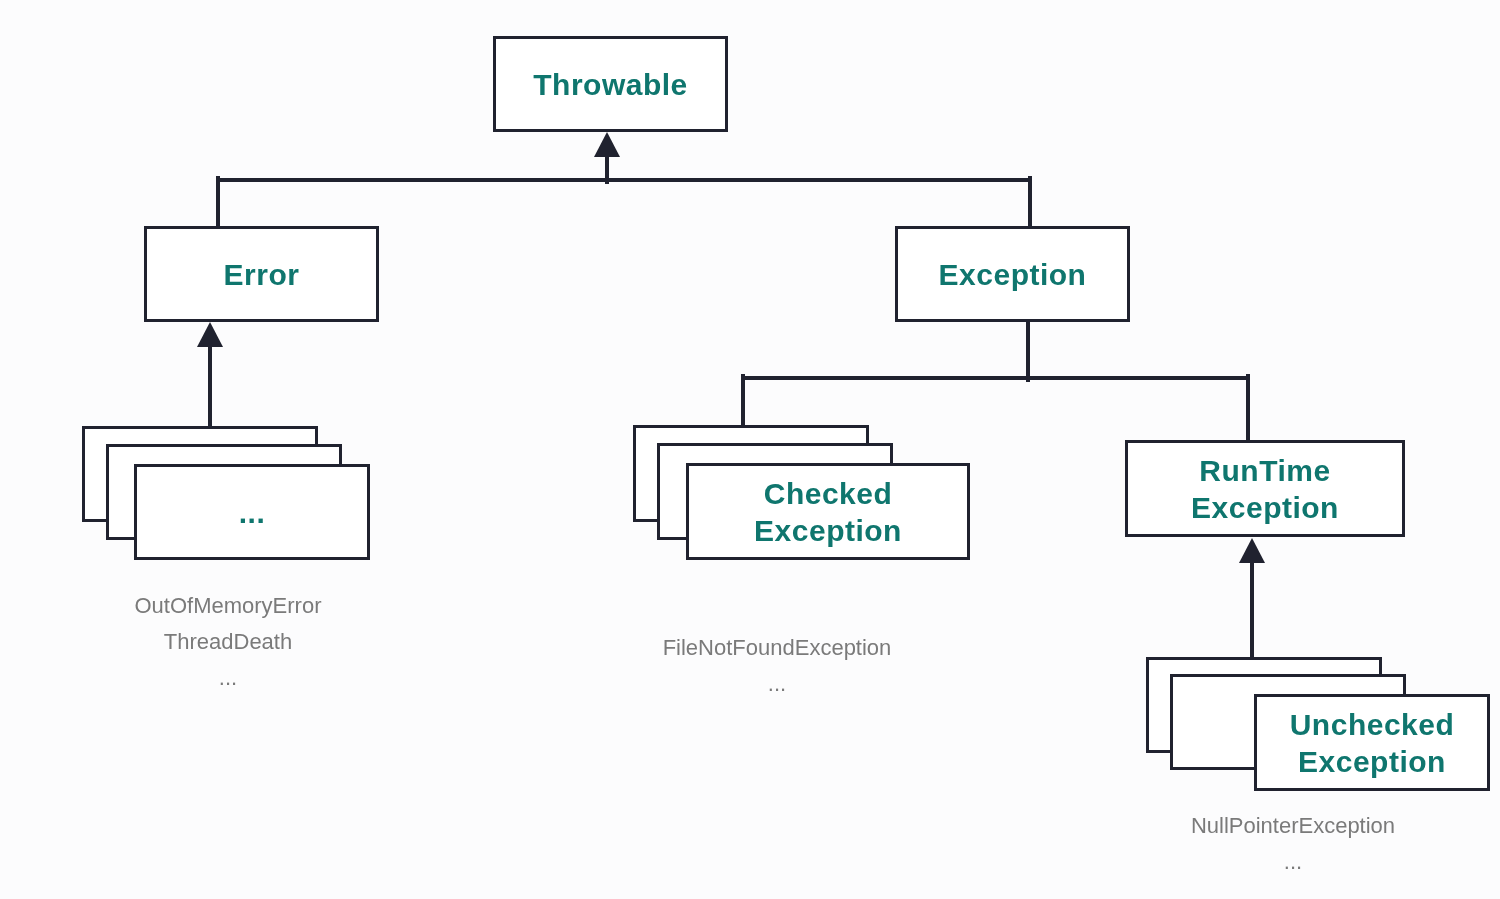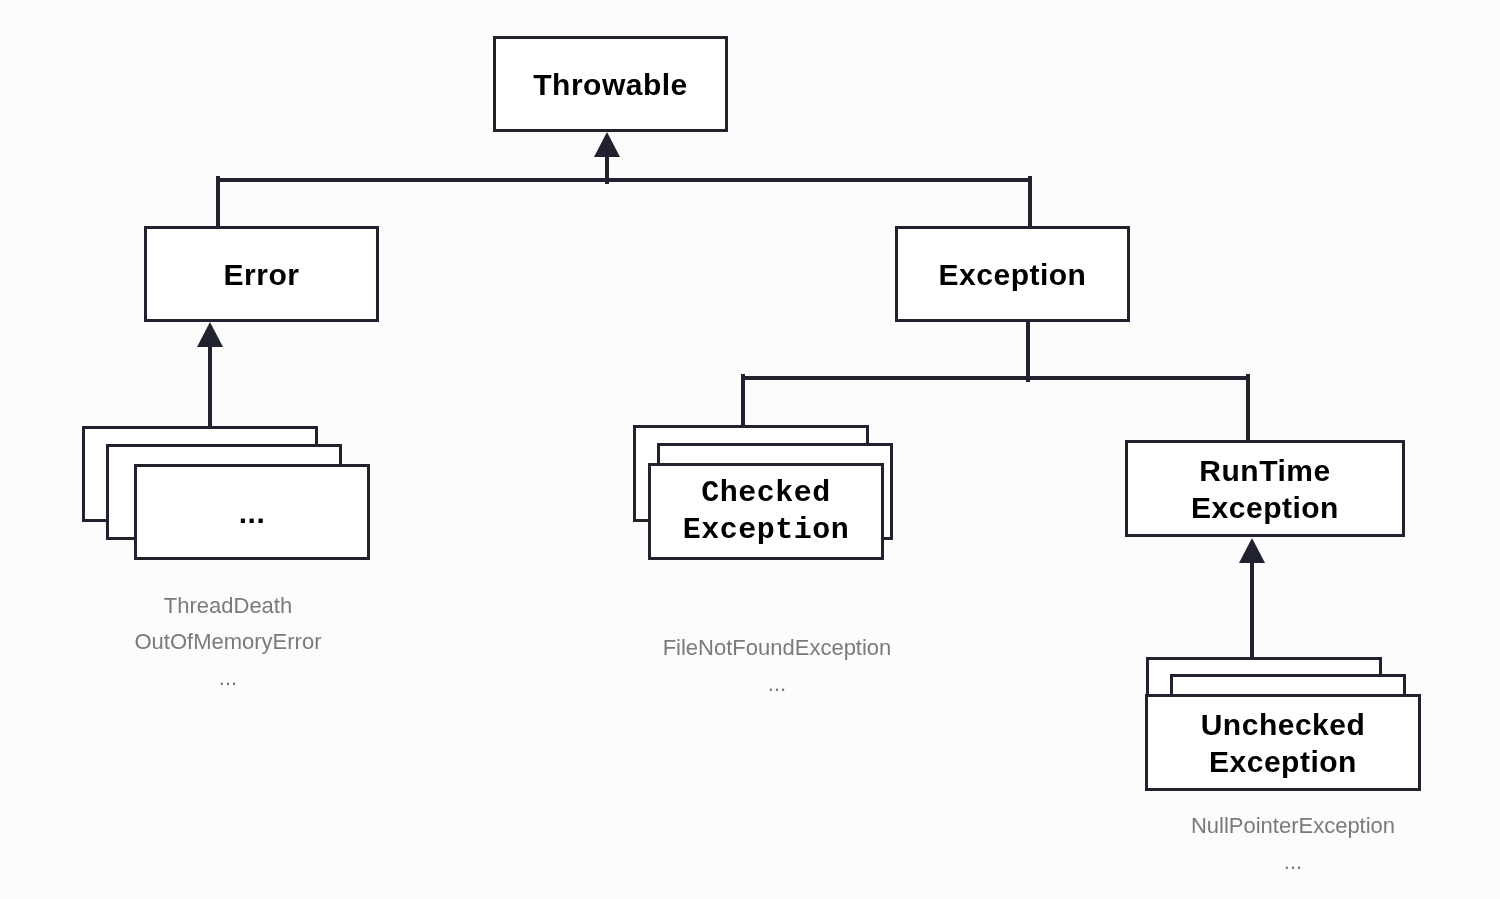--- a/index.html
+++ b/index.html
@@ -28,21 +28,21 @@
     border: 3px solid #20222f;
     display: flex;
     align-items: center;
     justify-content: center;
     text-align: center;
   }
   .node .label {
     font-weight: bold;
     font-size: 30px;
     line-height: 37px;
-    color: #000000;
+    color: #0f766e;
     white-space: pre-line;
     letter-spacing: 0.5px;
   }
   .examples {
     position: absolute;
     text-align: center;
     color: #7a7a7a;
     font-size: 22px;
     line-height: 36px;
   }
@@ -88,44 +88,44 @@
   <div class="node" style="left:895px; top:226px; width:235px; height:96px;">
     <span class="label">Exception</span>
   </div>
 
   <div class="node" style="left:82px; top:426px; width:236px; height:96px;"></div>
   <div class="node" style="left:106px; top:444px; width:236px; height:96px;"></div>
   <div class="node" style="left:134px; top:464px; width:236px; height:96px;">
     <span class="label">...</span>
   </div>
   <div class="examples" style="left:68px; top:588px; width:320px;">
+    <div class="example-line">OutOfMemoryError</div>
     <div class="example-line">ThreadDeath</div>
-    <div class="example-line">OutOfMemoryError</div>
     <div class="example-line">...</div>
   </div>
 
   <div class="node" style="left:633px; top:425px; width:236px; height:97px;"></div>
   <div class="node" style="left:657px; top:443px; width:236px; height:97px;"></div>
-  <div class="node" style="left:648px; top:463px; width:236px; height:97px;font-family:Liberation Mono, monospace;">
+  <div class="node" style="left:686px; top:463px; width:284px; height:97px;">
     <span class="label">Checked
 Exception</span>
   </div>
   <div class="examples" style="left:617px; top:585px; width:320px;margin-top:45px;">
     <div class="example-line">FileNotFoundException</div>
     <div class="example-line">...</div>
   </div>
 
   <div class="node" style="left:1125px; top:440px; width:280px; height:97px;">
     <span class="label">RunTime
 Exception</span>
   </div>
 
   <div class="node" style="left:1146px; top:657px; width:236px; height:96px;"></div>
   <div class="node" style="left:1170px; top:674px; width:236px; height:96px;"></div>
-  <div class="node" style="left:1145px; top:694px; width:276px; height:97px;">
+  <div class="node" style="left:1254px; top:694px; width:236px; height:97px;">
     <span class="label">Unchecked
 Exception</span>
   </div>
   <div class="examples" style="left:1133px; top:808px; width:320px;">
     <div class="example-line">NullPointerException</div>
     <div class="example-line">...</div>
   </div>
 
 </div>
 

